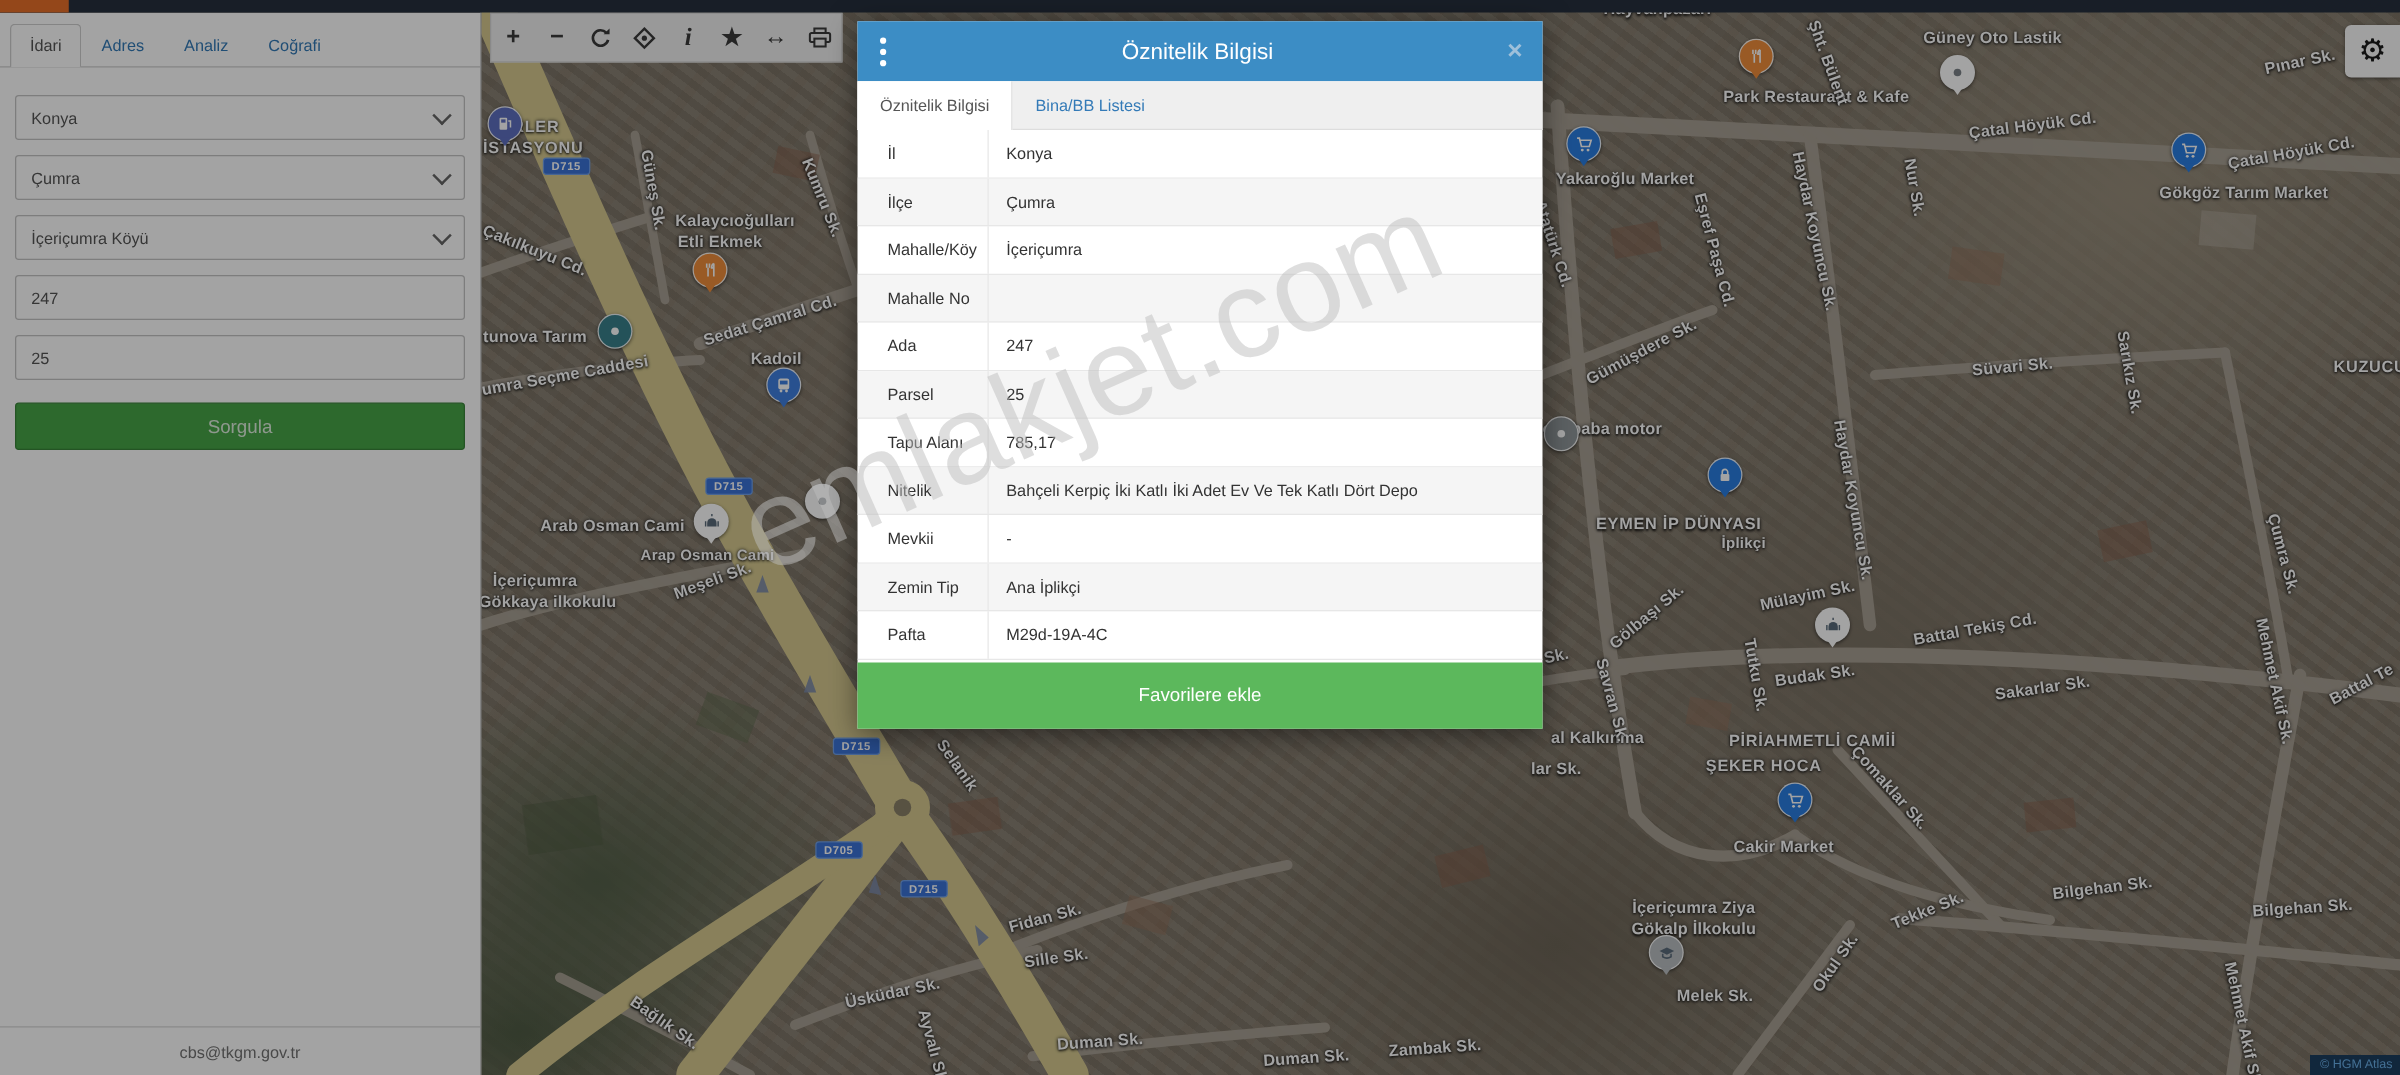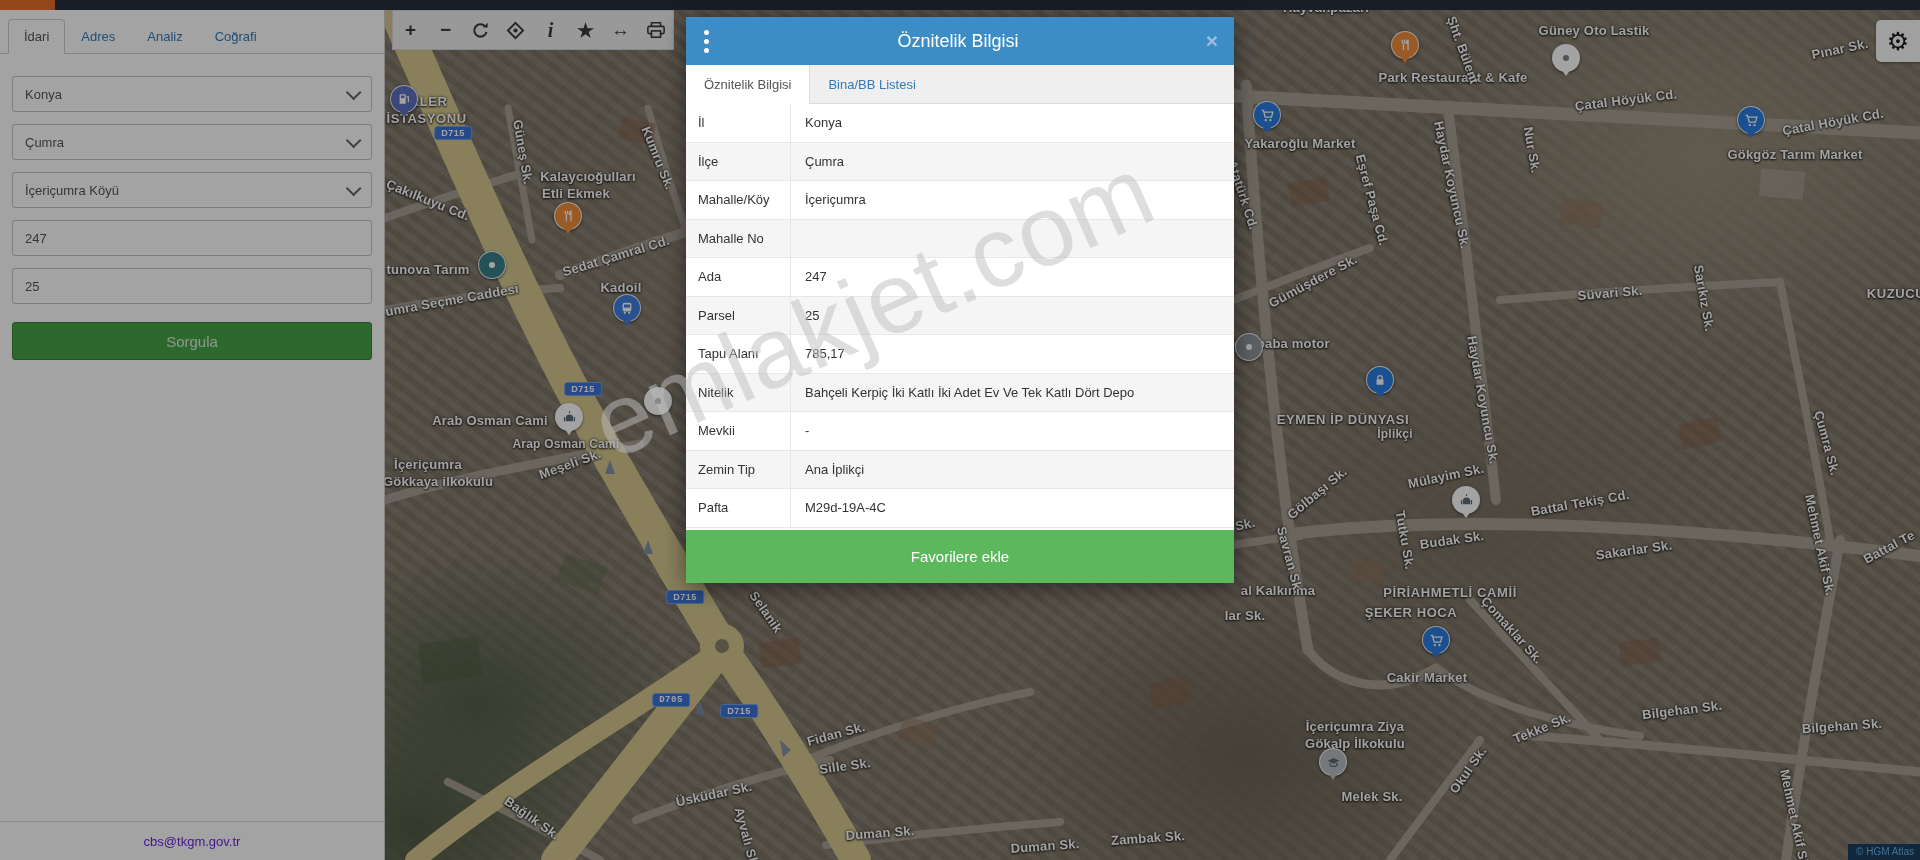--- a/index.html
+++ b/index.html
@@ -67,41 +67,41 @@
     padding:0 12px;box-sizing:border-box;position:relative;}
   .fselect{cursor:pointer;justify-content:space-between;}
   .chev{width:9px;height:9px;border-right:2px solid #666;border-bottom:2px solid #666;
     transform:rotate(45deg) translateY(-3px);margin-right:2px;}
   .finput{width:100%;outline:none;}
   input.finput{color:#555;}
   .query-btn{width:100%;height:38px;background:#47a447;border:1px solid #398439;border-radius:3px;
     color:#dfeede;font-size:15px;cursor:pointer;margin-top:6px;}
   .side-footer{position:absolute;left:0;right:0;bottom:0;height:38px;border-top:1px solid #d8d8d8;
     display:flex;align-items:center;justify-content:center;}
-  .side-footer a{font-size:13px;color:#6d28d9;text-decoration:none;cursor:pointer;}
+  .side-footer a{font-size:13px;color:#737373;text-decoration:none;cursor:pointer;}
 
   
   .dim{position:absolute;inset:0;background:rgba(0,0,0,.36);z-index:5;pointer-events:none;}
 
   
   .modal{position:absolute;left:686px;top:17px;width:548px;height:566px;background:#fff;z-index:10;
     box-shadow:0 4px 22px rgba(0,0,0,.5);display:flex;flex-direction:column;}
   .modal-header{height:48px;background:#3c8dc5;display:flex;align-items:center;flex:0 0 48px;}
   .kebab{width:40px;display:flex;flex-direction:column;align-items:center;gap:4px;cursor:pointer;}
   .kebab i{width:5px;height:5px;border-radius:50%;background:#fff;display:block;}
   .modal-title{flex:1;text-align:center;color:#fff;font-size:18px;}
   .modal-close{width:44px;text-align:center;color:#9fc0da;font-size:21px;font-weight:bold;cursor:pointer;}
   .modal-tabs{height:38px;background:#efefef;border-bottom:1px solid #ddd;display:flex;flex:0 0 38px;}
   .modal-tab{font-size:13px;color:#337ab7;display:flex;align-items:center;padding:0 18px;cursor:pointer;}
   .modal-tab.active{background:#fff;color:#555;border-right:1px solid #ddd;margin-bottom:-1px;}
   .attr-table{flex:1;overflow:hidden;}
   .arow{display:flex;height:38.5px;box-sizing:border-box;border-bottom:1px solid #e7e7e7;font-size:13px;color:#333;}
   .arow:nth-child(even){background:#f5f5f5;}
   .acell-l{width:105px;flex:0 0 105px;border-right:1px solid #e7e7e7;display:flex;align-items:center;
-    padding-left:12px;box-sizing:border-box;}
+    padding-left:24px;box-sizing:border-box;}
   .acell-v{flex:1;display:flex;align-items:center;padding-left:14px;}
   .fav-btn{flex:0 0 53px;height:53px;background:#5cb85c;border:none;color:#fff;font-size:15px;
     cursor:pointer;font-family:"Liberation Sans",sans-serif;}
 
   
   .watermark{position:absolute;left:598px;top:372px;z-index:30;pointer-events:none;
     font-size:100px;color:rgba(190,190,190,.5);white-space:nowrap;
     transform:rotate(-24deg);transform-origin:0 50%;letter-spacing:1px;}
 </style>
 </head>
@@ -244,21 +244,21 @@
         <div class="mlabel" style="left: 1157px; top: 728px; transform: translate(-50%, -50%) rotate(-22deg);">Tekke Sk.</div>
         <div class="mlabel" style="left: 970px; top: 726px;">İçeriçumra Ziya</div>
         <div class="mlabel" style="left: 970px; top: 743px;">Gökalp İlkokulu</div>
         <div class="mlabel" style="left: 1083px; top: 770px; transform: translate(-50%, -50%) rotate(-55deg);">Okul Sk.</div>
         <div class="mlabel" style="left: 987px; top: 796px;">Melek Sk.</div>
         <div class="mlabel" style="left: 1410px; top: 820px; transform: translate(-50%, -50%) rotate(78deg);">Mehmet Akif Sk.</div>
         <div class="mlabel" style="left: 763px; top: 838px; transform: translate(-50%, -50%) rotate(-4deg);">Zambak Sk.</div>
         <div class="shield" style="left: 68px; top: 133px;">D715</div>
         <div class="shield" style="left: 198px; top: 389px;">D715</div>
         <div class="shield" style="left: 300px; top: 597px;">D715</div>
-        <div class="shield" style="left: 286px; top: 700px; font-family: Liberation Mono, monospace;">D705</div>
+        <div class="shield" style="left: 286px; top: 680px;">D705</div>
         <div class="shield" style="left: 354px; top: 711px;">D715</div>
       </div>
     <div id="map-markers">
         <div class="mk" style="left: 19px; top: 99px; background: rgb(94, 111, 192);">
           <svg width="14" height="14" viewBox="0 0 16 16">
             <rect x="3" y="2.5" width="7" height="11" rx="1" fill="#fff"></rect>
             <path d="M11 5.5h2v6" stroke="#fff" stroke-width="1.4" fill="none"></path>
             <rect x="4.5" y="4" width="4" height="3" fill="#5e6fc0"></rect>
           </svg>
           <span class="tail" style="border-top: 7px solid rgb(94, 111, 192);"></span>

